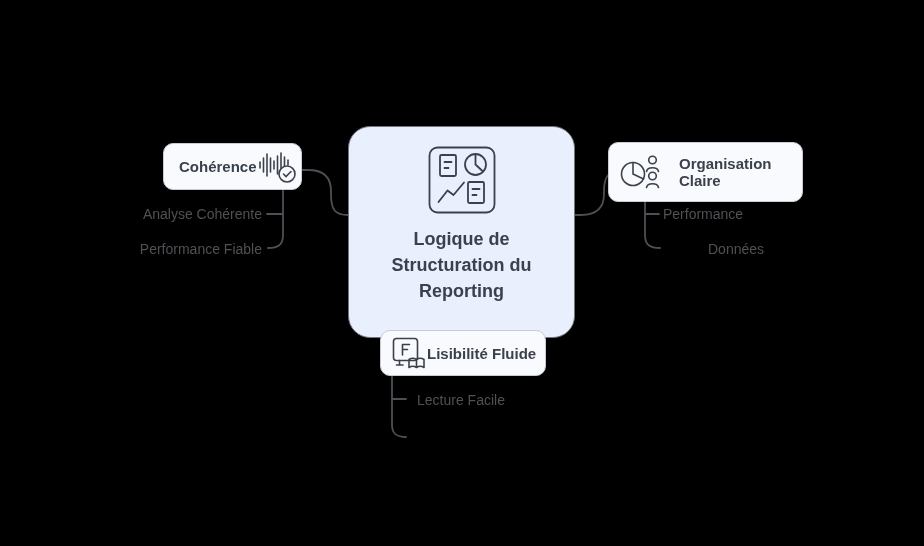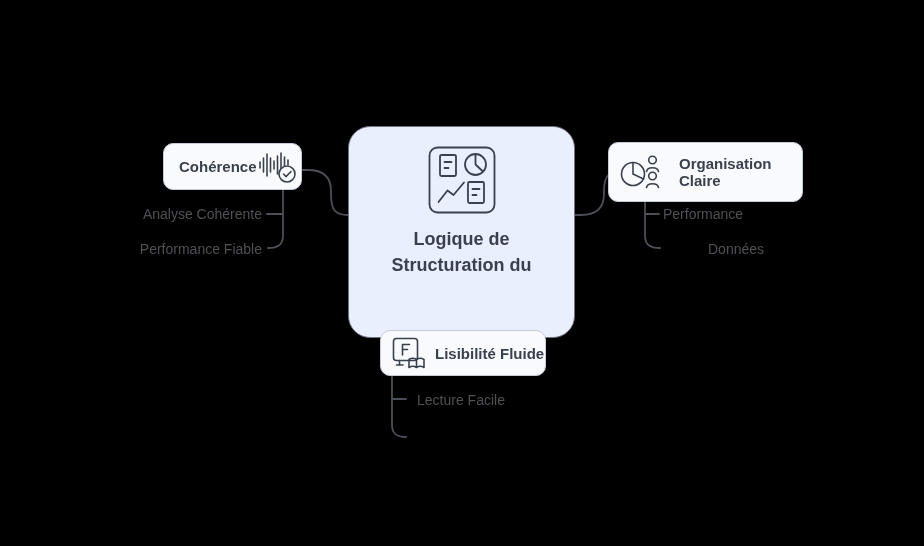--- a/index.html
+++ b/index.html
@@ -22,21 +22,21 @@
   .connectors path{fill:none;stroke:var(--line-color);stroke-width:1.8;stroke-linecap:round;}
   .node{
     position:absolute;display:flex;align-items:center;
     background:var(--node-fill);border:1px solid var(--node-border);
     border-radius:10px;color:var(--node-text);
     font-weight:700;font-size:15px;
   }
   .node svg{flex:0 0 auto;color:var(--node-text);}
   .node-coherence{left:163px;top:143px;width:139px;height:47px;padding:0 10px 0 15px;justify-content:space-between;}
   .node-organisation{left:608px;top:142px;width:195px;height:60px;padding:0 10px 0 11px;gap:17px;}
-  .node-lisibilite{left:380px;top:330px;width:166px;height:46px;padding:0 0 0 10px;gap:8px;}
+  .node-lisibilite{left:380px;top:330px;width:166px;height:46px;padding:0 0 0 10px;}
   .node-central{
     left:348px;top:126px;width:227px;height:212px;
     background:var(--central-fill);border:1px solid var(--central-border);
     border-radius:22px;flex-direction:column;justify-content:flex-start;
     padding-top:18px;
   }
   .central-title{
     margin-top:11px;text-align:center;font-size:18px;line-height:26px;font-weight:700;color:var(--node-text);
   }
   .leaf{
@@ -71,20 +71,21 @@
       <path d="M17.5 17 H24.5 M17.5 23 H21.5"></path>
       <circle cx="48.5" cy="19.5" r="10.5"></circle>
       <path d="M48.5 19.5 V10 M48.5 19.5 L56 26.5"></path>
       <path d="M11.5 57 L20.5 45.5 L26.5 50 L37 37.5"></path>
       <rect x="41" y="37" width="16" height="21" rx="1.5"></rect>
       <path d="M45.5 44 H52.5 M45.5 50 H49.5"></path>
     </svg>
     <div class="central-title">
       <div>Logique de</div>
       <div>Structuration du</div>
+      <div>Reporting</div>
     </div>
   </div>
 
   <div class="node node-coherence">
     <span>Cohérence</span>
     <svg width="40" height="34" viewBox="0 0 40 34" fill="none" stroke="currentColor" stroke-width="1.6" stroke-linecap="round">
       <path d="M3 12 V18 M6.5 8 V22 M10 4 V26 M13.5 8 V22 M17 11 V19 M20.5 6 V24 M24 3 V22 M27.5 7 V17 M31 10 V15"></path>
       <circle cx="30" cy="24" r="8" fill="#f8fafd"></circle>
       <path d="M26.5 24 L29 26.5 L34 21.5"></path>
     </svg>

